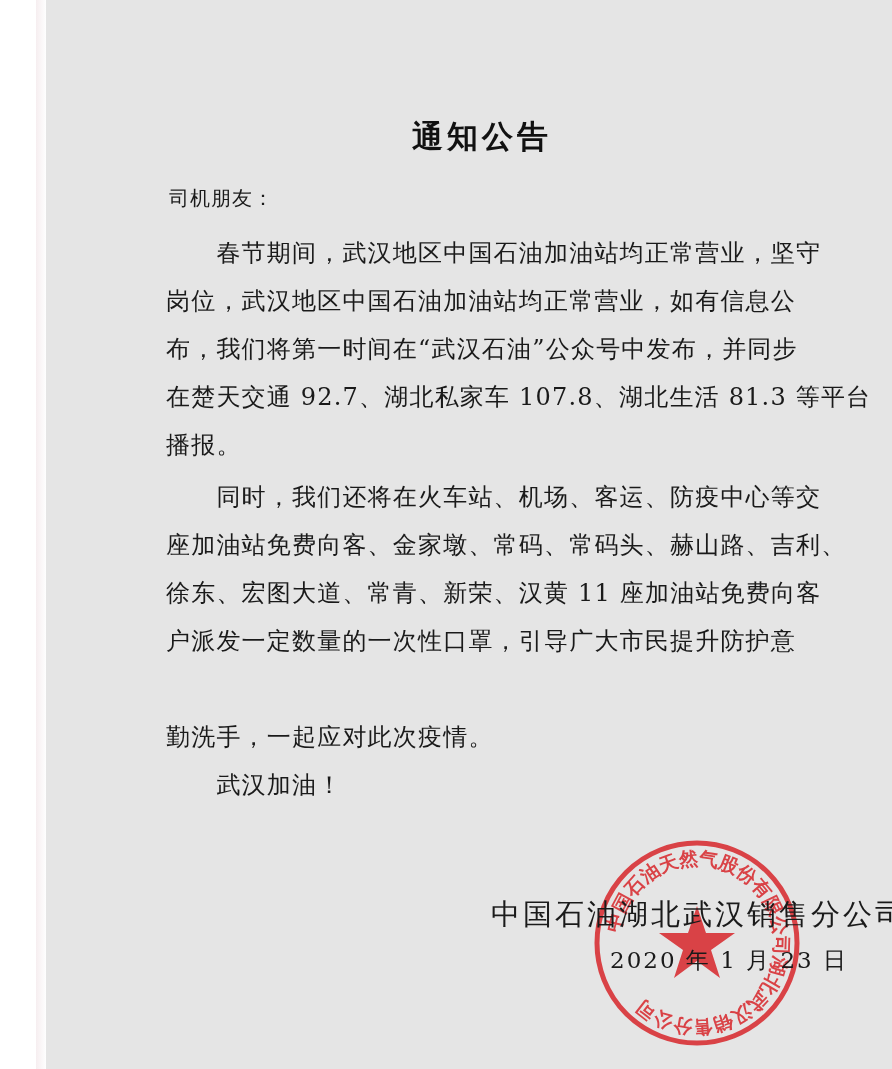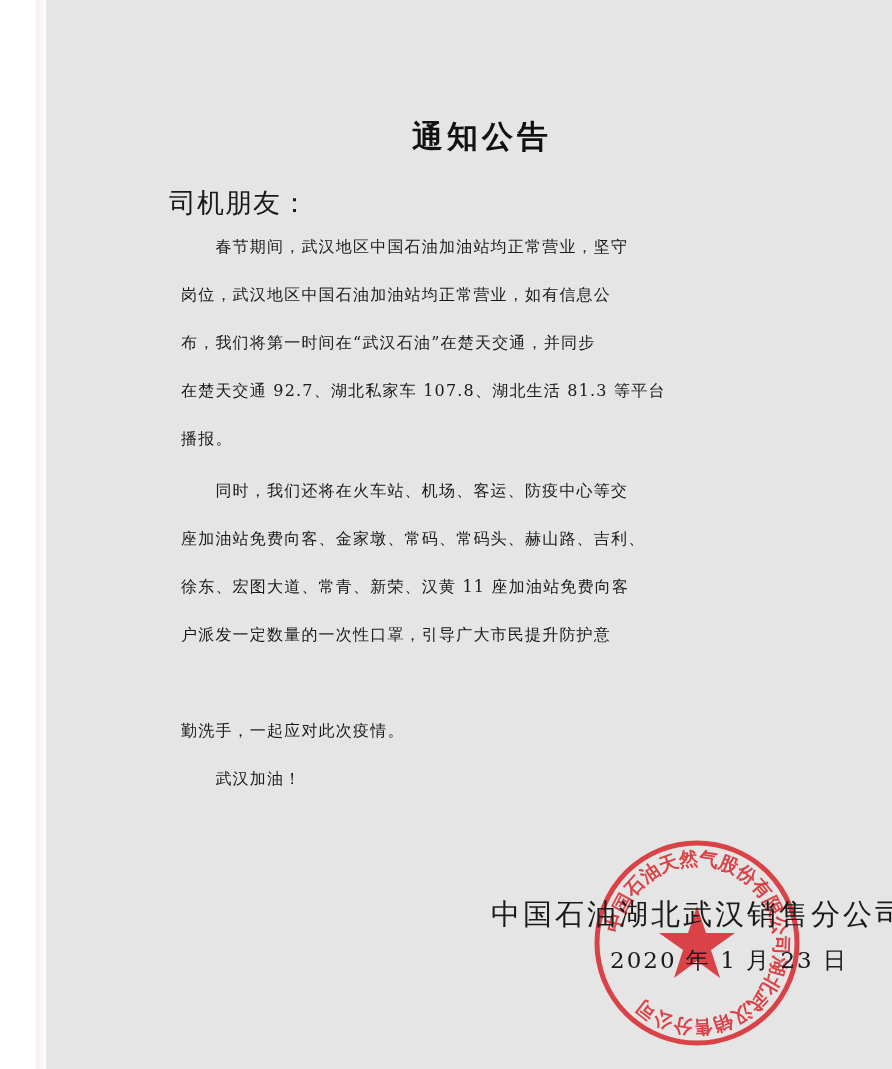--- a/index.html
+++ b/index.html
@@ -35,27 +35,27 @@
       text-align: center;
       font-size: 31px;
       font-weight: bold;
       letter-spacing: 4px;
       color: #111;
     }
     .salutation {
       position: absolute;
       left: 133px;
       top: 185px;
-      font-size: 27px;
+      font-size: 20px;
       letter-spacing: 1px;
     }
     .para-line {
       position: absolute;
-      left: 145px;
-      font-size: 16px;
+      left: 130px;
+      font-size: 24px;
       letter-spacing: 1.2px;
       white-space: nowrap;
     }
     .signature {
       position: absolute;
       left: 455px;
       top: 895px;
       font-size: 29px;
       letter-spacing: 3px;
       white-space: nowrap;
@@ -82,21 +82,21 @@
 
 <div class="page">
   <div class="edge-shadow"></div>
 
   <div class="title">通知公告</div>
 
   <div class="salutation">司机朋友：</div>
 
   <div class="para-line" style="top:237px">　　春节期间，武汉地区中国石油加油站均正常营业，坚守</div>
   <div class="para-line" style="top:285px">岗位，武汉地区中国石油加油站均正常营业，如有信息公</div>
-  <div class="para-line" style="top:333px">布，我们将第一时间在“武汉石油”在楚天交通，并同步</div>
+  <div class="para-line" style="top:333px">布，我们将第一时间在“武汉石油”公众号中发布，并同步</div>
   <div class="para-line" style="top:381px">在楚天交通 92.7、湖北私家车 107.8、湖北生活 81.3 等平台</div>
   <div class="para-line" style="top:429px">播报。</div>
 
   <div class="para-line" style="top:481px">　　同时，我们还将在火车站、机场、客运、防疫中心等交</div>
   <div class="para-line" style="top:529px">座加油站免费向客、金家墩、常码、常码头、赫山路、吉利、</div>
   <div class="para-line" style="top:577px">徐东、宏图大道、常青、新荣、汉黄 11 座加油站免费向客</div>
   <div class="para-line" style="top:625px">户派发一定数量的一次性口罩，引导广大市民提升防护意</div>
   <div class="para-line" style="top:721px">勤洗手，一起应对此次疫情。</div>
 
   <div class="para-line" style="top:769px">　　武汉加油！</div>

